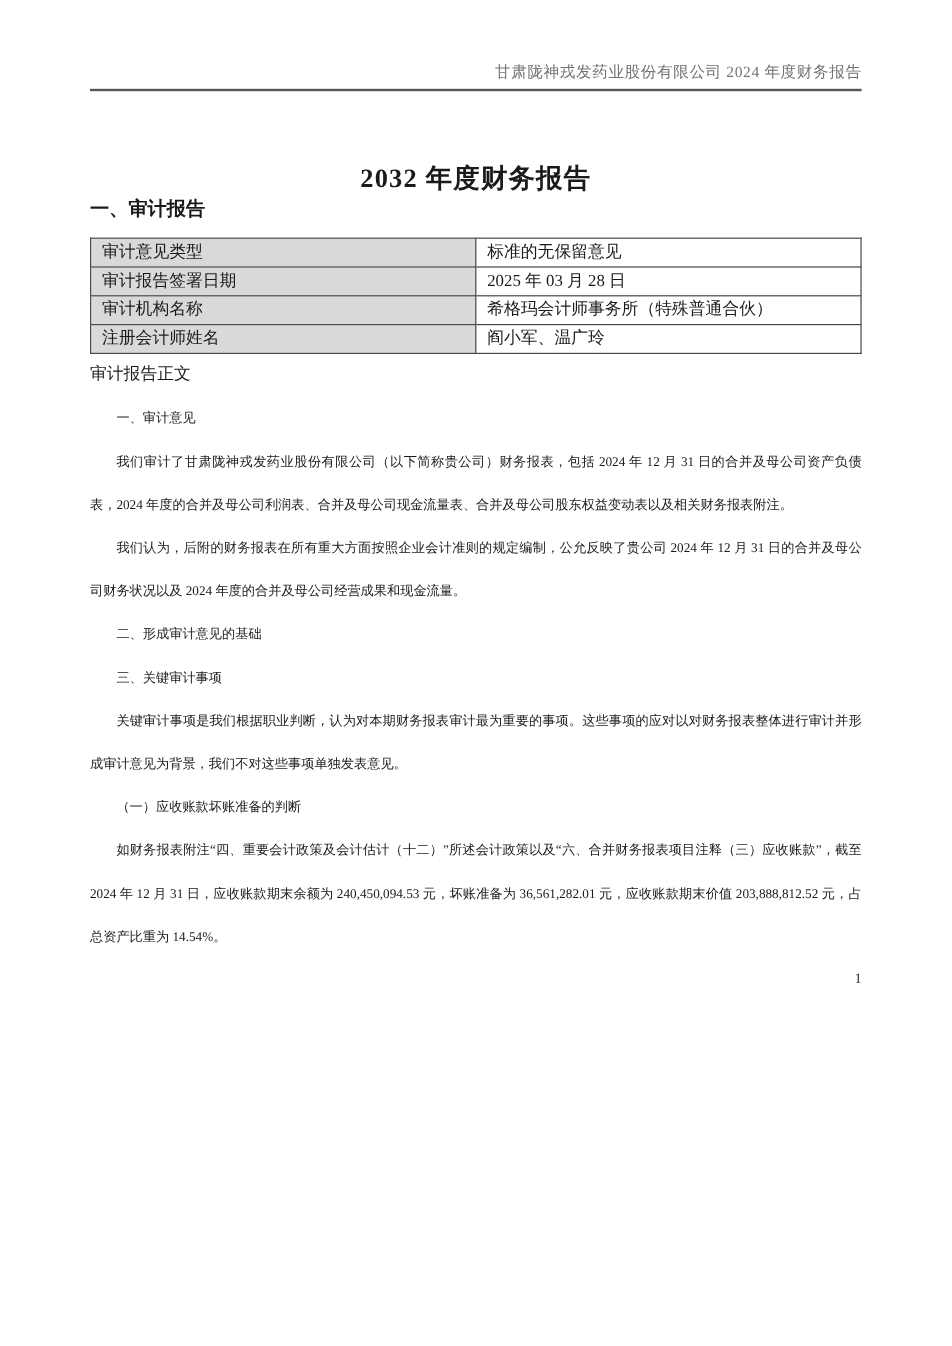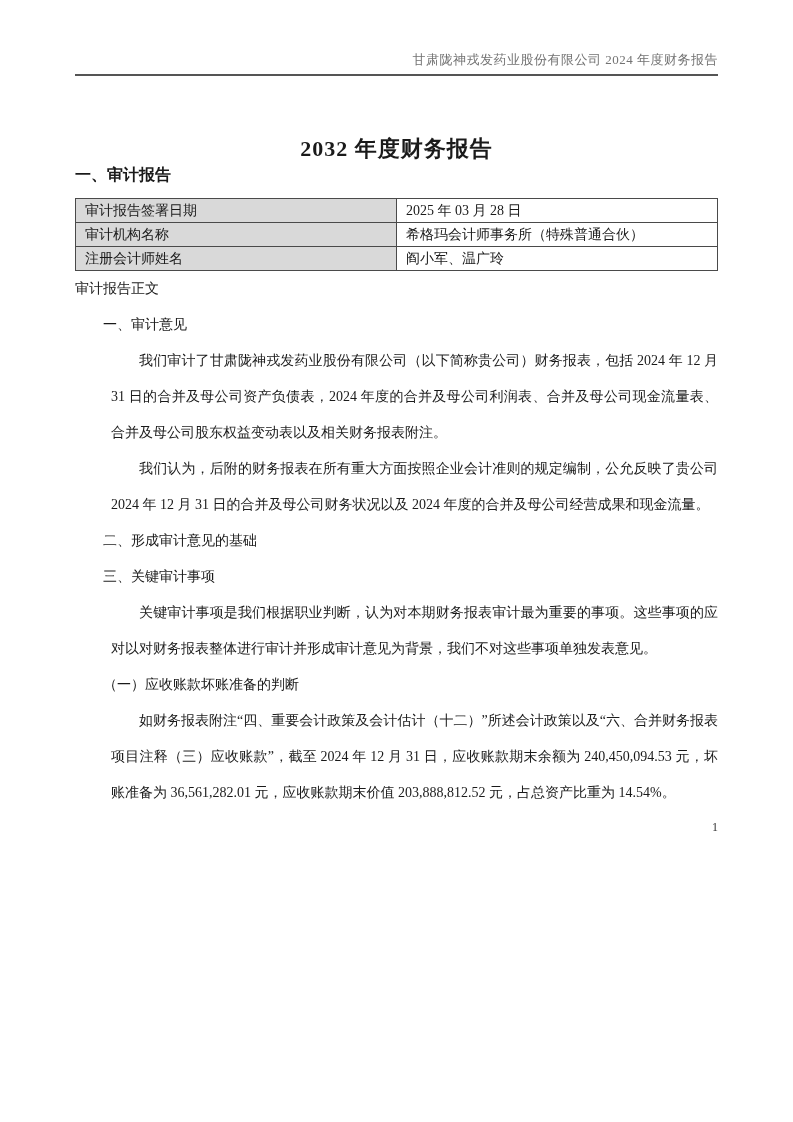--- a/index.html
+++ b/index.html
@@ -63,31 +63,30 @@
   table.audit-table td.value {
     background: #ffffff;
     width: 50%;
   }
   .body-title {
     font-size: 14px;
     line-height: 36px;
     text-align: left;
   }
   .block {
-    font-size: 14px;
+    font-size: 11px;
     line-height: 36px;
     font-family: Liberation Serif, serif;
   }
   .block.heading {
     text-indent: 2em;
   }
   .block.paragraph {
     text-indent: 2em;
     text-align: justify;
-    margin-left: 36px;
   }
   .page-number {
     margin-top: 8px;
     font-size: 12px;
     line-height: 16px;
     text-align: right;
     color: #333333;
   }
 </style>
 </head>
@@ -97,20 +96,24 @@
 
   <div class="header-text">甘肃陇神戎发药业股份有限公司 2024 年度财务报告</div>
   <div class="header-rule"></div>
 
   <div class="doc-title">2032 年度财务报告</div>
 
   <div class="section-title">一、审计报告</div>
 
   <table class="audit-table">
     <tbody>
+      <tr>
+        <td class="label">审计意见类型</td>
+        <td class="value">标准的无保留意见</td>
+      </tr>
       <tr>
         <td class="label">审计报告签署日期</td>
         <td class="value">2025 年 03 月 28 日</td>
       </tr>
       <tr>
         <td class="label">审计机构名称</td>
         <td class="value">希格玛会计师事务所（特殊普通合伙）</td>
       </tr>
       <tr>
         <td class="label">注册会计师姓名</td>

